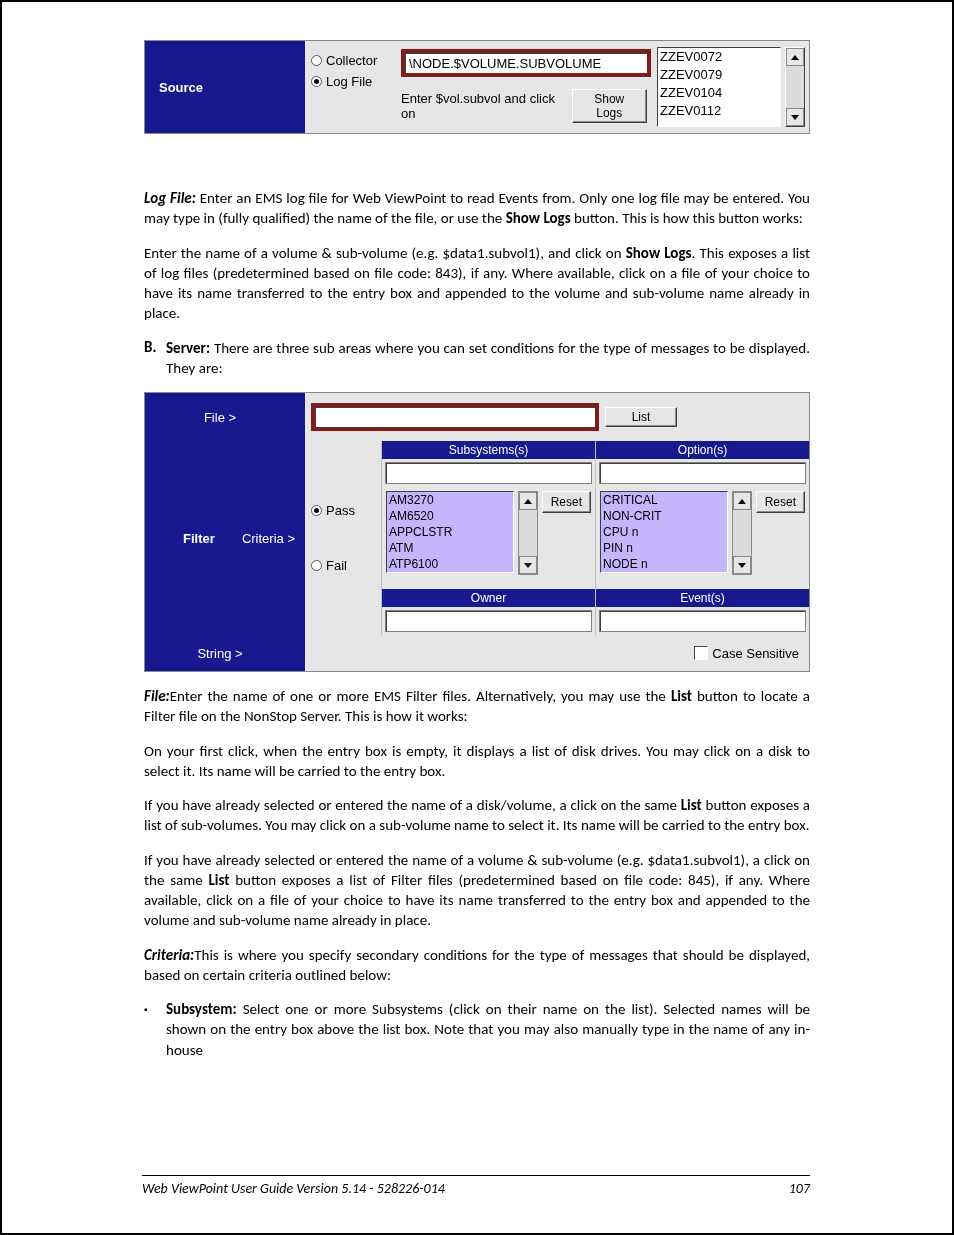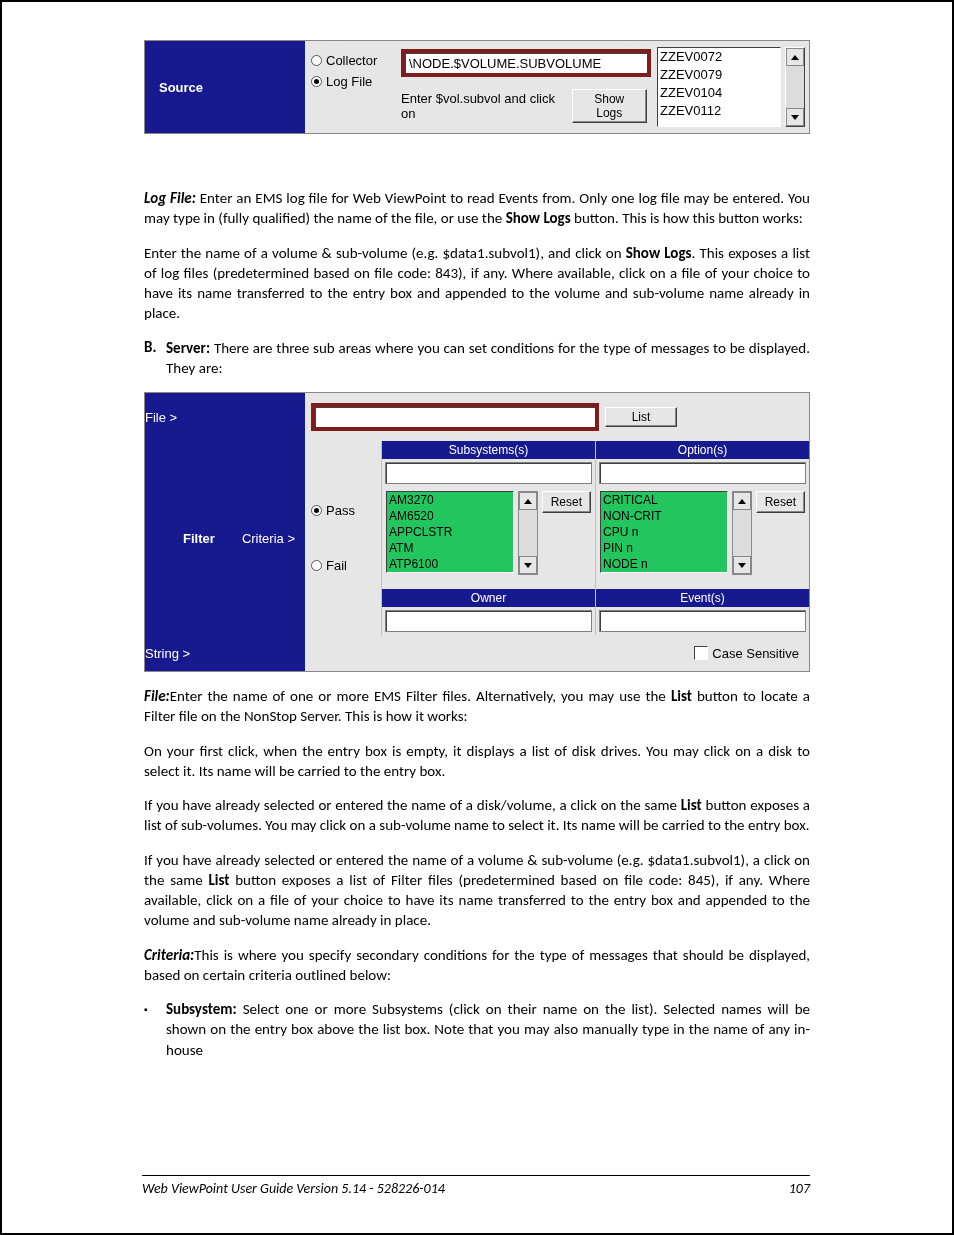--- a/index.html
+++ b/index.html
@@ -182,21 +182,21 @@
   .filter-left {
     width: 160px;
     background: #171a8f;
     color: #fff;
     display: flex;
     flex-direction: column;
   }
   .fl-row {
     display: flex;
     align-items: center;
-    justify-content: flex-start;
+    justify-content: center;
     padding-right: 10px;
   }
   .fl-file { height: 48px; }
   .fl-crit { flex: 1; }
   .fl-string { height: 36px; }
   .fl-title {
     position: absolute;
     left: 8px;
     font-weight: bold;
   }
@@ -261,21 +261,21 @@
     margin: 3px;
   }
   .crit-body {
     flex: 1;
     display: flex;
     padding: 4px;
     gap: 4px;
   }
   .listbox {
     flex: 1;
-    background: #22c55e;
+    background: #c4b5fd;
     border-top: 1px solid #404040;
     border-left: 1px solid #404040;
     border-right: 1px solid #fff;
     border-bottom: 1px solid #fff;
     overflow: hidden;
     line-height: 16px;
     padding: 0 0 0 2px;
     font-size: 12px;
     height: 80px;
   }

